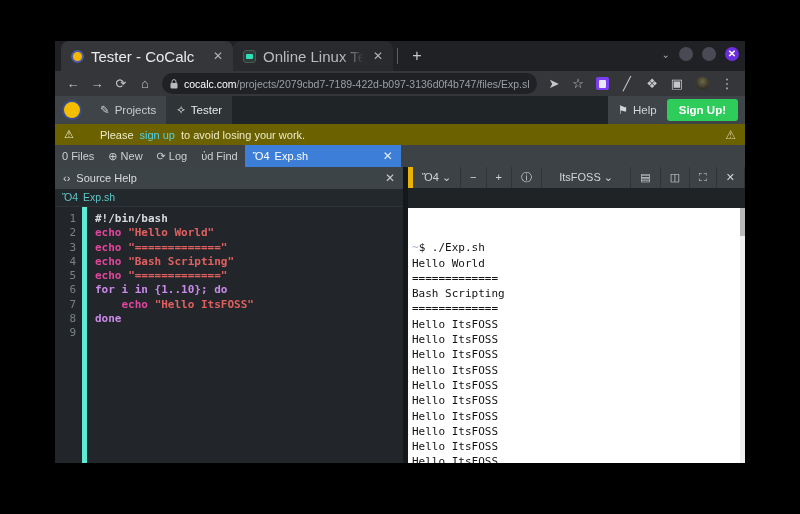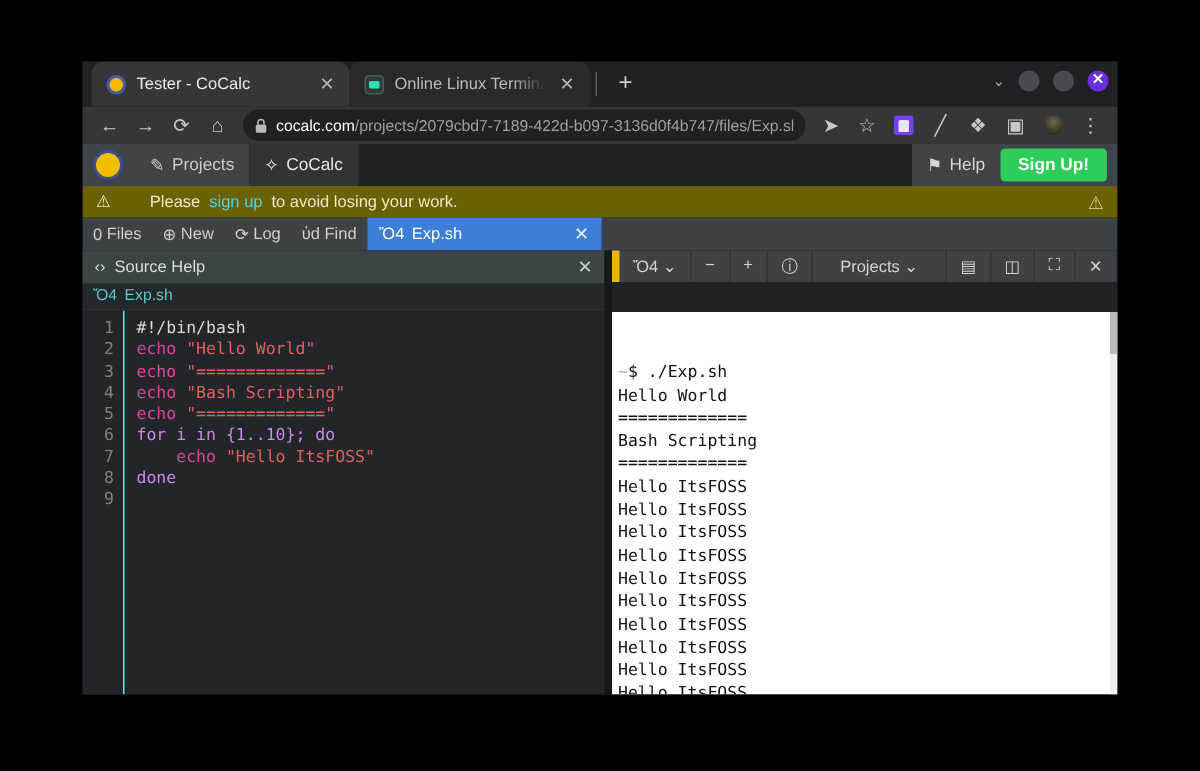--- a/index.html
+++ b/index.html
@@ -39,21 +39,21 @@
   .fav-cocalc { background: #f5b700; border: 2px solid #4b5ba8; box-sizing: border-box; }
   .fav-term {
     background: #2f3b38; border-radius: 3px;
     border: 1px solid #4a5a55;
   }
   .fav-term i {
     display: block; width: 7px; height: 5px; background: #2de0b8; border-radius: 1px;
   }
   .tab-title {
     flex: 1 1 auto; overflow: hidden; text-overflow: clip;
-    font-size: 11px;
+    font-size: 15px;
   }
   .tab.inactive .tab-title {
     -webkit-mask-image: linear-gradient(90deg,#000 78%,transparent 100%);
     mask-image: linear-gradient(90deg,#000 78%,transparent 100%);
   }
   .tab-close {
     width: 14px; height: 14px; flex: 0 0 14px;
     display: flex; align-items: center; justify-content: center;
     font-size: 12px; color: #b0b3b8; line-height: 1;
   }
@@ -166,21 +166,21 @@
     flex: 1 1 auto; background: #22262a; display: flex;
     font-family: "DejaVu Sans Mono", monospace; font-size: 11px;
     line-height: 14.3px; overflow: hidden; position: relative;
   }
   .gutter {
     width: 27px; flex: none; background: #22262a; color: #7b8185;
     text-align: right; padding: 5px 6px 0 0; user-select: none;
   }
   .code {
     flex: 1 1 auto; padding: 5px 0 0 8px; color: #d6d9dc;
-    border-left: 1px solid #5eead4; white-space: pre;
+    border-left: 5px solid #5eead4; white-space: pre; font-weight: bold;
   }
   .k-kw { color: #c98ae8; }
   .k-cmd { color: #e0469b; }
   .k-str { color: #e06060; }
   .k-plain { color: #d6d9dc; }
   .divider { width: 5px; background: #14181a; flex: none; }
 
   .rightpane { flex: 1 1 auto; display: flex; flex-direction: column; min-width: 0; }
   .term-toolbar {
     height: 25px; background: #3c4245; display: flex; align-items: stretch;
@@ -273,21 +273,21 @@
   </div>
 
   <div class="appbar">
     <span class="cc-logo"></span>
     <div class="appbtn">
       <span>✎</span>
       <span>Projects</span>
     </div>
     <div class="appbtn on">
       <span>✧</span>
-      <span>CoCalc</span>
+      <span>Tester</span>
     </div>
     <div class="appbar-spacer"></div>
     <div class="help">
       <span>⚑</span>
       <span>Help</span>
     </div>
     <div class="signup">Sign Up!</div>
   </div>
 
   <div class="banner">
@@ -352,21 +352,21 @@
     </div>
 
     <div class="divider"></div>
 
     <div class="rightpane">
       <div class="term-toolbar">
           <div class="ttb">Ὄ4 ⌄</div>
           <div class="ttb">−</div>
           <div class="ttb">+</div>
           <div class="ttb">ⓘ</div>
-          <div class="ttb" style="flex: 1 1 auto;">Projects ⌄</div>
+          <div class="ttb" style="flex: 1 1 auto;">ItsFOSS ⌄</div>
           <div class="ttb">▤</div>
           <div class="ttb">◫</div>
           <div class="ttb">⛶</div>
           <div class="ttb">✕</div>
         </div>
       <div class="term">
         <div><span class="tilde">~</span><span>$</span><span> ./Exp.sh</span></div><div><span>Hello World</span></div><div><span>=============</span></div><div><span>Bash Scripting</span></div><div><span>=============</span></div><div><span>Hello ItsFOSS</span></div><div><span>Hello ItsFOSS</span></div><div><span>Hello ItsFOSS</span></div><div><span>Hello ItsFOSS</span></div><div><span>Hello ItsFOSS</span></div><div><span>Hello ItsFOSS</span></div><div><span>Hello ItsFOSS</span></div><div><span>Hello ItsFOSS</span></div><div><span>Hello ItsFOSS</span></div><div><span>Hello ItsFOSS</span></div><div><span class="tilde">~</span><span>$</span><span class="cursor"></span></div><div class="term-scroll">
           <div class="term-thumb"></div>
         </div>
       </div>

